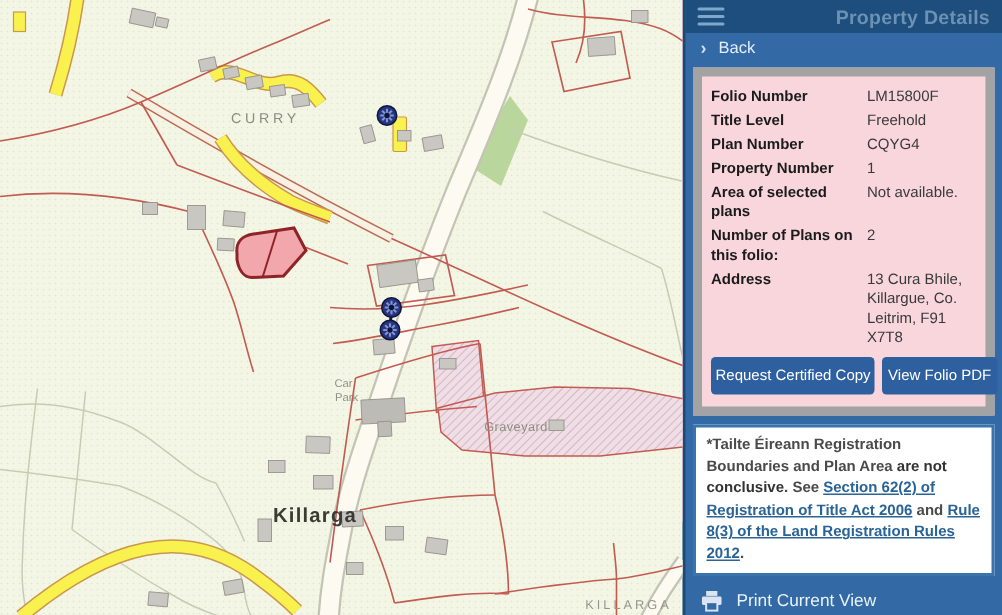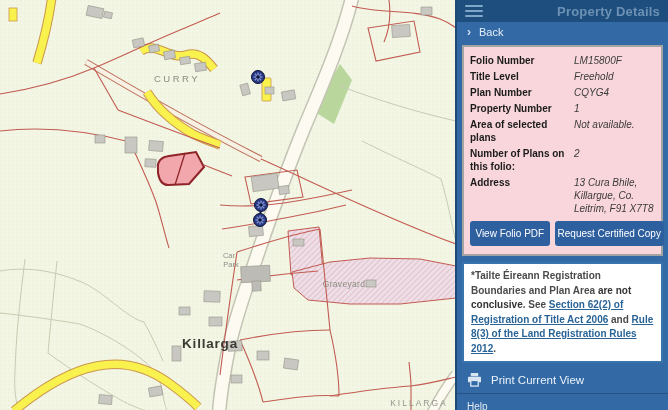--- a/index.html
+++ b/index.html
@@ -16,25 +16,25 @@
   .panel-header { height:22px; background:#1d4e7d; display:flex; align-items:center;
                   justify-content:space-between; padding:0 8px; flex:0 0 auto; }
   .hamburger { width:18px; display:flex; flex-direction:column; gap:2.5px; cursor:pointer; }
   .hamburger span { display:block; height:2.5px; background:#7ea7ca; border-radius:1px; }
   .panel-title { font-size:13px; font-weight:700; color:#6d91b5; letter-spacing:0.2px; }
   .back-row { height:20px; display:flex; align-items:center; gap:8px; padding:0 10px;
               font-size:11px; color:#e4eef7; cursor:pointer; flex:0 0 auto; }
   .back-row .chev { color:#cfe0ee; font-weight:bold; font-size:12px; line-height:1; }
   .panel-body { padding:3px 5px 0 5px; flex:0 0 auto; }
 
-  .details-box { background:#f8d6dc; border:2px solid #a3a3a3; padding:7px 6px 8px 6px; color:#222; }
+  .details-box { background:#f8d6dc; border:6px solid #a3a3a3; padding:7px 6px 8px 6px; color:#222; }
   .drow { display:grid; grid-template-columns:100px 1fr; column-gap:4px;
           font-size:10px; line-height:1.3; margin-bottom:3px; }
   .dlabel { font-weight:bold; color:#1b1b1b; }
-  .dvalue { color:#3a3a3a;font-style:italic; }
+  .dvalue { color:#3a3a3a; }
   .btn-row { display:flex; gap:5px; margin-top:6px; }
   .btn { background:#2e5f9f; color:#fff; border:none; border-radius:3px; font-size:10px;
          font-family:"Liberation Sans", sans-serif; padding:7px 3px; cursor:pointer; white-space:nowrap; }
   .btn.pdf { flex:0 0 43%; }
   .btn.cert { flex:1; }
 
   .disclaimer { margin-top:6px; background:#ffffff; border:2px solid #3a74ad; padding:5px 7px;
                 font-size:10px; line-height:1.45; color:#4a4a4a;font-weight:bold; }
   .disclaimer strong { color:#333; }
   .disclaimer a { color:#2a6496; text-decoration:underline; cursor:pointer; }
@@ -273,22 +273,22 @@
         </div>
         <div class="drow">
           <div class="dlabel">Number of Plans on this folio:</div>
           <div class="dvalue">2</div>
         </div>
         <div class="drow">
           <div class="dlabel">Address</div>
           <div class="dvalue">13 Cura Bhile, Killargue, Co. Leitrim, F91 X7T8</div>
         </div>
         <div class="btn-row">
+          <button class="btn cert">Request Certified Copy</button>
           <button class="btn pdf">View Folio PDF</button>
-          <button class="btn cert">Request Certified Copy</button>
         </div>
       </div>
 
       <div class="disclaimer">
         <span>*Tailte Éireann Registration Boundaries and Plan Area </span><strong>are not conclusive</strong><span>. See </span><a>Section 62(2) of Registration of Title Act 2006</a><span> and </span><a>Rule 8(3) of the Land Registration Rules 2012</a><span>.</span>
       </div>
     </div>
 
     <div class="print-row">
       <svg width="15" height="14" viewBox="0 0 16 15">

